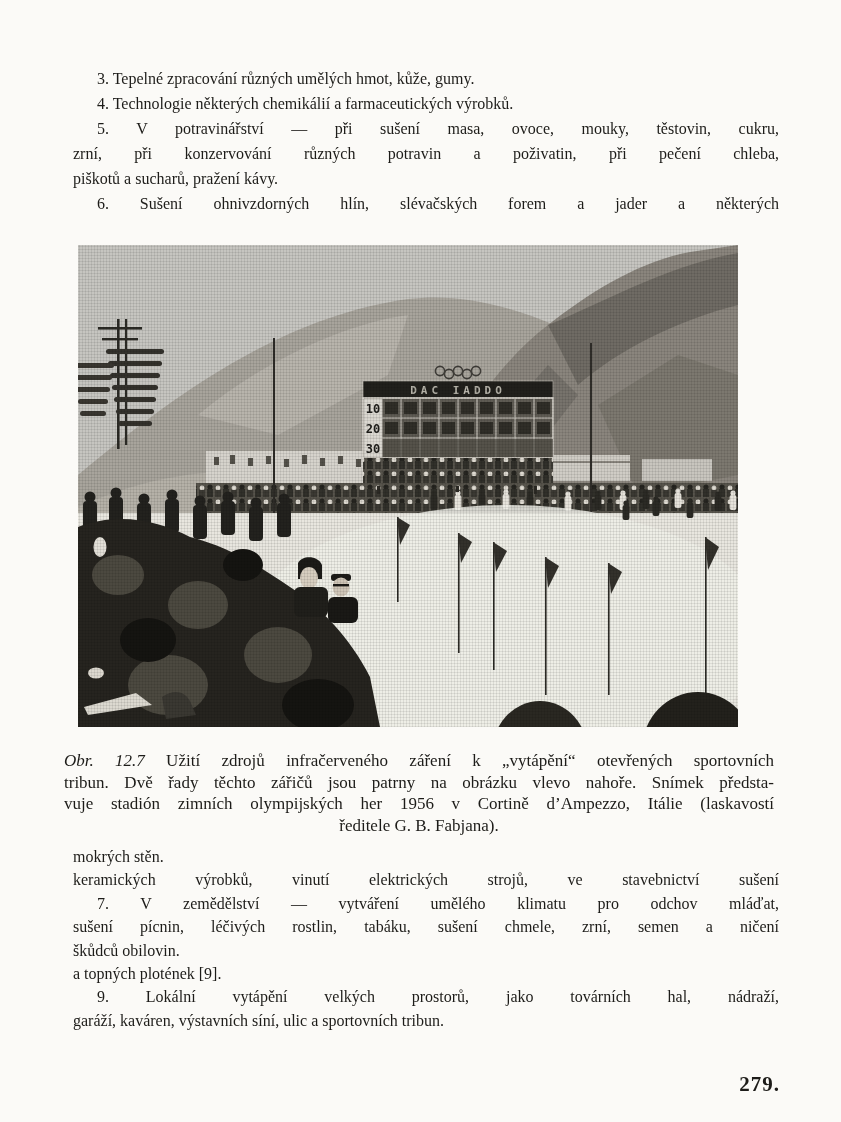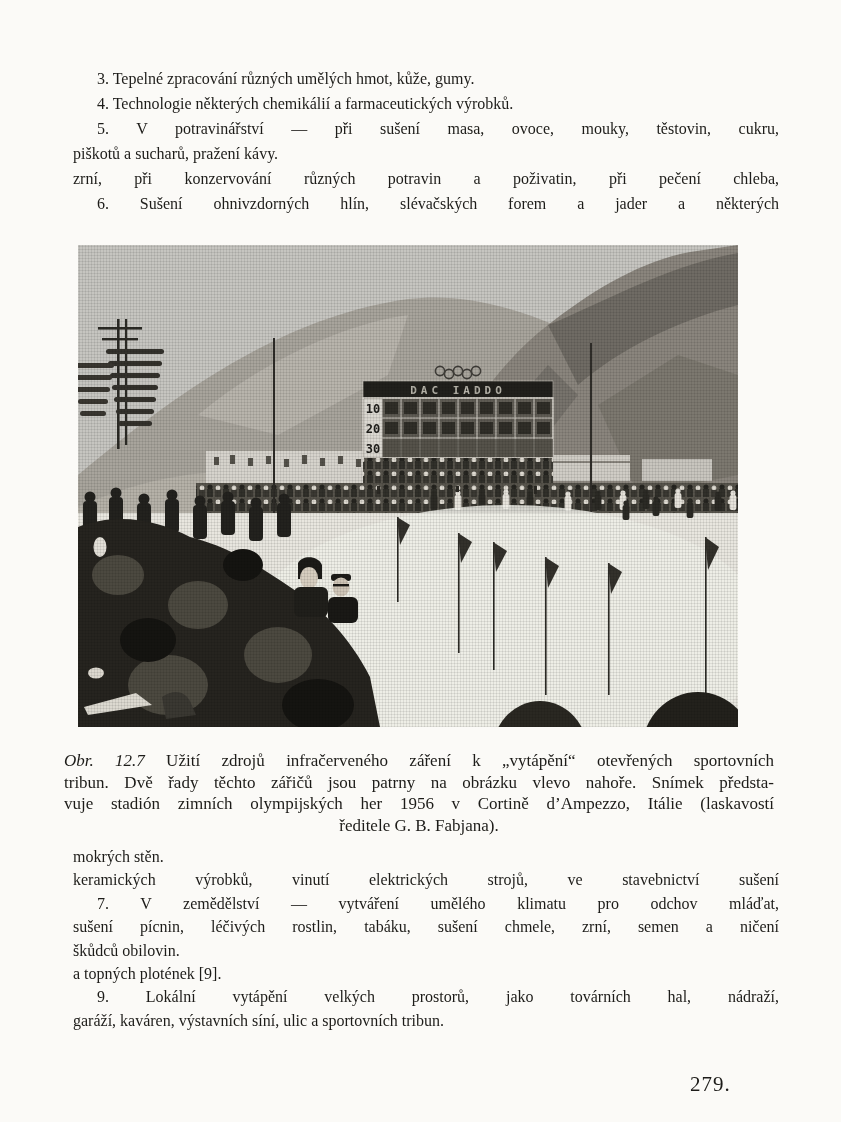--- a/index.html
+++ b/index.html
@@ -33,35 +33,35 @@
   .caption{
     position:absolute;left:64px;top:750px;width:710px;
     font-size:17px;
   }
   .caption .cline{line-height:21.6px;height:21.6px;white-space:normal;
     text-align:justify;text-align-last:justify;}
   .caption .cline.last{text-align:center;text-align-last:center;}
   .caption .ital{font-style:italic;}
   .pagenum{
     position:absolute;left:690px;top:1072px;width:90px;
-    font-size:21px;font-weight:normal;letter-spacing:1px;text-align:left;
+    font-size:21px;font-weight:bold;letter-spacing:1px;text-align:right;
   }
   .sbfont{font-family:"DejaVu Sans Mono",monospace;}
 </style>
 </head>
 <body>
 
 <div class="page">
 
   <div class="tblock" id="body-top">
     <div class="tline ind">3. Tepelné zpracování různých umělých hmot, kůže, gumy.</div>
     <div class="tline ind">4. Technologie některých chemikálií a farmaceutických výrobků.</div>
     <div class="tline ind jline">5. V potravinářství — při sušení masa, ovoce, mouky, těstovin, cukru,</div>
+    <div class="tline jline">zrní, při konzervování různých potravin a poživatin, při pečení chleba,</div>
     <div class="tline">piškotů a sucharů, pražení kávy.</div>
-    <div class="tline jline">zrní, při konzervování různých potravin a poživatin, při pečení chleba,</div>
     <div class="tline ind jline">6. Sušení ohnivzdorných hlín, slévačských forem a jader a některých</div>
   </div>
 
   <div class="photo-wrap">
     <svg viewBox="0 0 660 482">
       <defs>
         <pattern id="crowdp" width="16" height="14" patternUnits="userSpaceOnUse">
           <rect width="16" height="14" fill="#57544c"></rect>
           <circle cx="4" cy="4" r="2.6" fill="#262520"></circle>
           <rect x="1" y="6" width="6" height="8" fill="#31302a"></rect>

